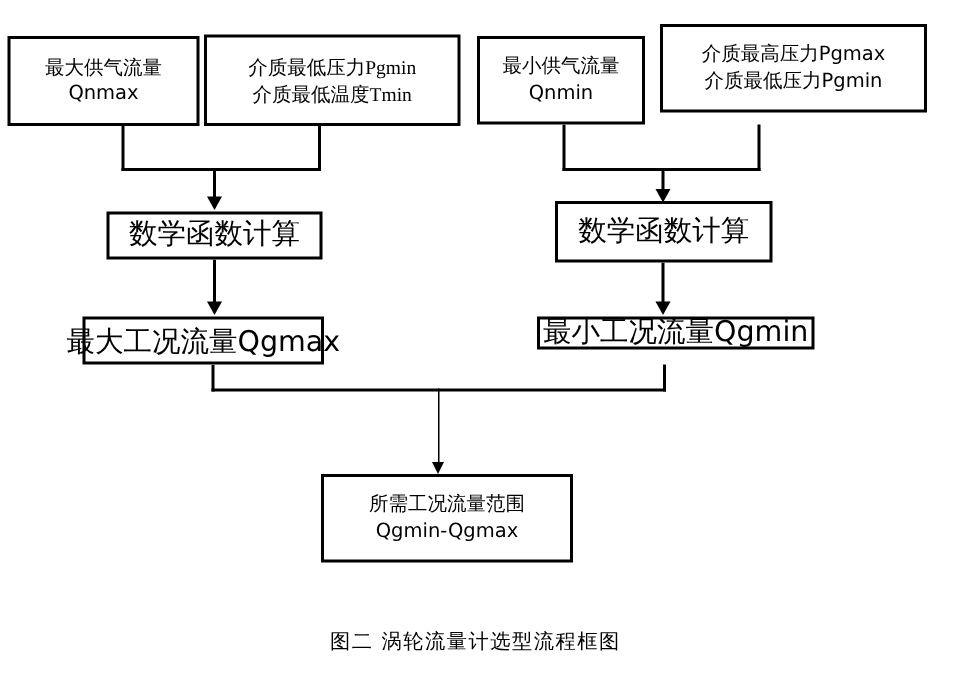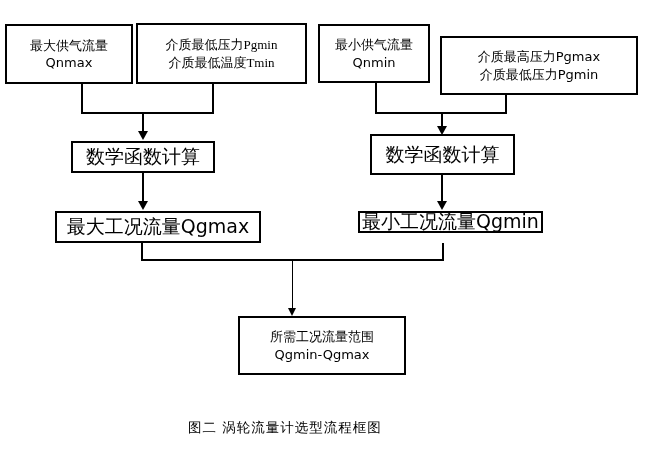--- a/index.html
+++ b/index.html
@@ -66,20 +66,21 @@
     border-left-width: 4px;
     border-right-width: 4px;
     border-top-width: 8px;
   }
   .caption {
     position: absolute;
     font-size: 13.5px;
     white-space: nowrap;
     letter-spacing: 1px;
     z-index: 3;
+    margin-left: 32px;
   }
 </style>
 </head>
 <body>
 
 <div id="canvas">
 
   <div class="box" style="left:5px; top:24px; width:128px; height:60px;">
     <span class="line">最大供气流量</span>
     <span class="line">Qnmax</span>
@@ -88,21 +89,21 @@
   <div class="box" style="left:136px; top:23px; width:171px; height:61px;font-family:Liberation Serif, serif;">
     <span class="line">介质最低压力Pgmin</span>
     <span class="line">介质最低温度Tmin</span>
   </div>
 
   <div class="box" style="left:318px; top:24px; width:112px; height:59px;">
     <span class="line">最小供气流量</span>
     <span class="line">Qnmin</span>
   </div>
 
-  <div class="box" style="left:440px; top:36px; width:198px; height:59px;">
+  <div class="box" style="left:440px; top:16px; width:178px; height:59px;">
     <span class="line">介质最高压力Pgmax</span>
     <span class="line">介质最低压力Pgmin</span>
   </div>
 
   <div class="vline" style="left:81px; top:84px; height:30px;"></div>
   <div class="vline" style="left:212px; top:84px; height:30px;"></div>
   <div class="hline" style="left:81px; top:112px; width:133px;"></div>
   <div class="vline" style="left:142px; top:112px; height:21px;"></div>
   <div class="arrowhead" style="left:138px; top:131px;"></div>
 
@@ -119,34 +120,34 @@
   <div class="box single" style="left:370px; top:134px; width:145px; height:41px;">
     <span class="line">数学函数计算</span>
   </div>
 
   <div class="vline" style="left:142px; top:173px; height:30px;"></div>
   <div class="arrowhead" style="left:138px; top:201px;"></div>
 
   <div class="vline" style="left:441px; top:175px; height:28px;"></div>
   <div class="arrowhead" style="left:437px; top:201px;"></div>
 
-  <div class="box single" style="left:55px; top:211px; width:206px; height:32px;">
+  <div class="box single" style="left:55px; top:211px; width:161px; height:32px;justify-content:flex-end;">
     <span class="line">最大工况流量Qgmax</span>
   </div>
 
   <div class="box single" style="left:358px; top:211px; width:185px; height:22px;">
     <span class="line">最小工况流量Qgmin</span>
   </div>
 
   <div class="vline" style="left:141px; top:243px; height:18px;"></div>
   <div class="vline" style="left:442px; top:243px; height:18px;"></div>
   <div class="hline" style="left:141px; top:259px; width:303px;"></div>
   <div class="vline thin" style="left:292px; top:259px; height:51px;"></div>
   <div class="arrowhead small" style="left:288px; top:308px;"></div>
 
-  <div class="box" style="left:214px; top:316px; width:168px; height:59px;margin-left:24px;">
+  <div class="box" style="left:214px; top:316px; width:168px; height:59px;">
     <span class="line">所需工况流量范围</span>
     <span class="line">Qgmin-Qgmax</span>
   </div>
 
   <div class="caption" style="left:188px; top:419px;">图二  涡轮流量计选型流程框图</div>
 
 </div>
 
 </body></html>

